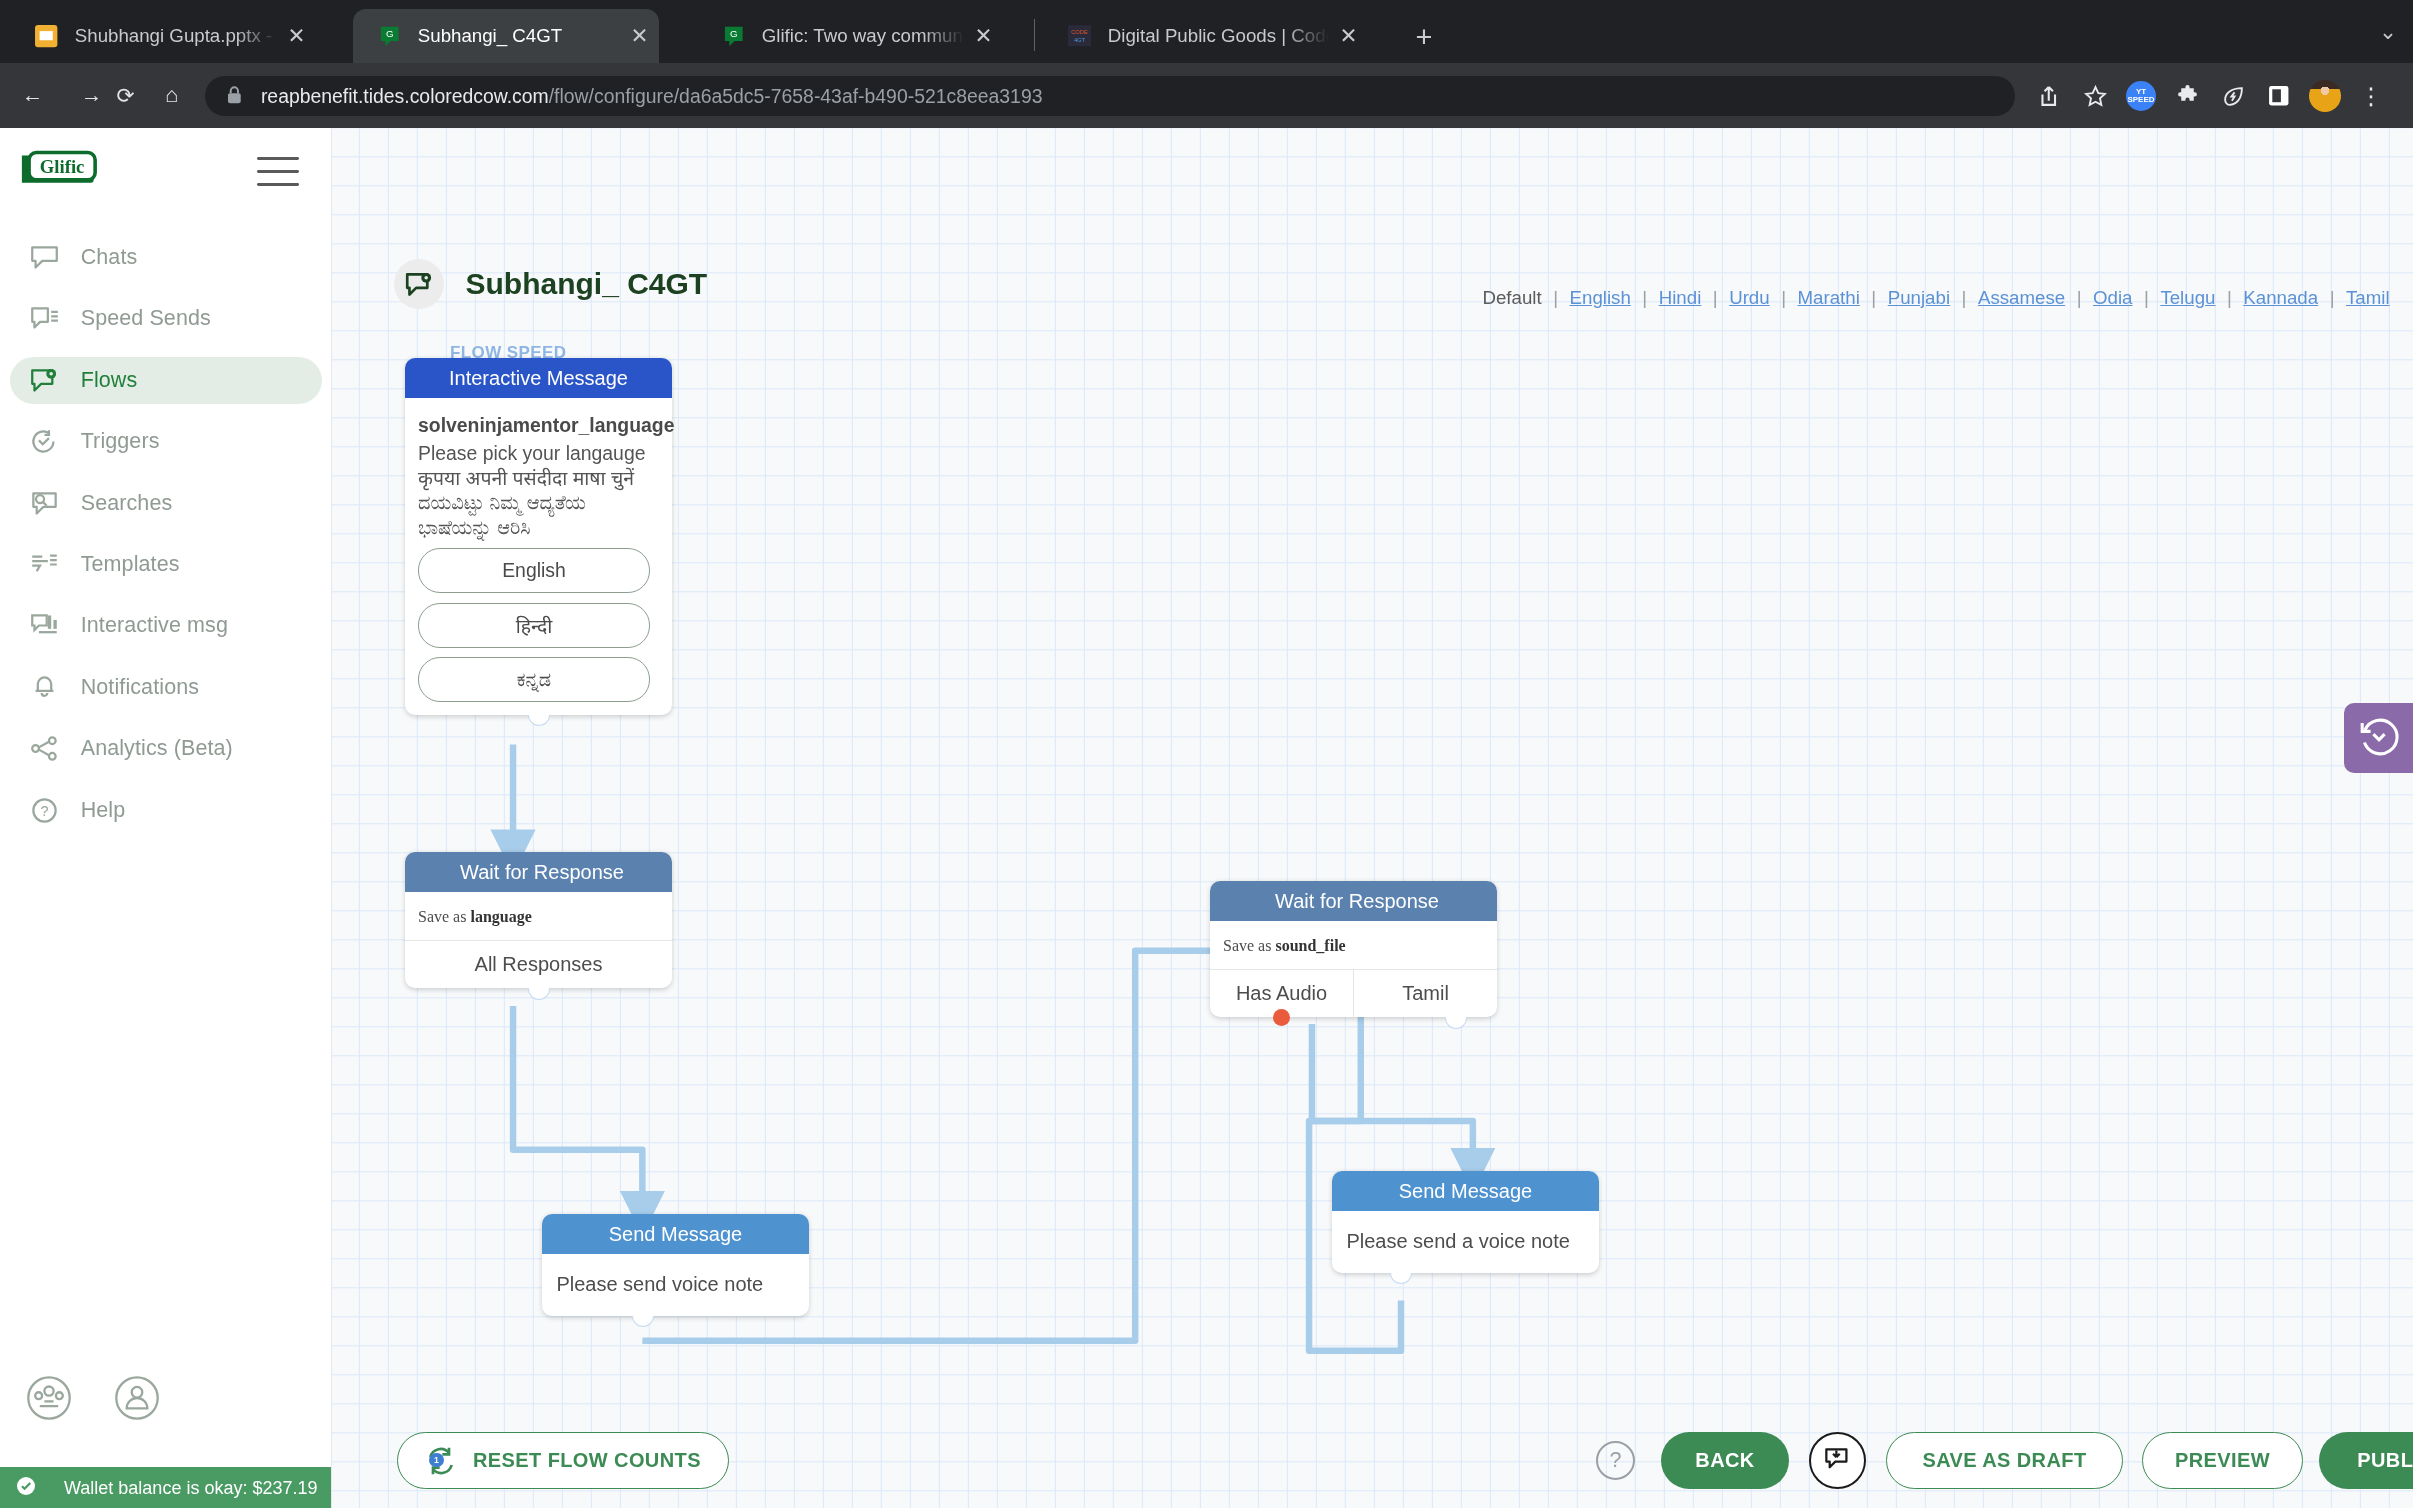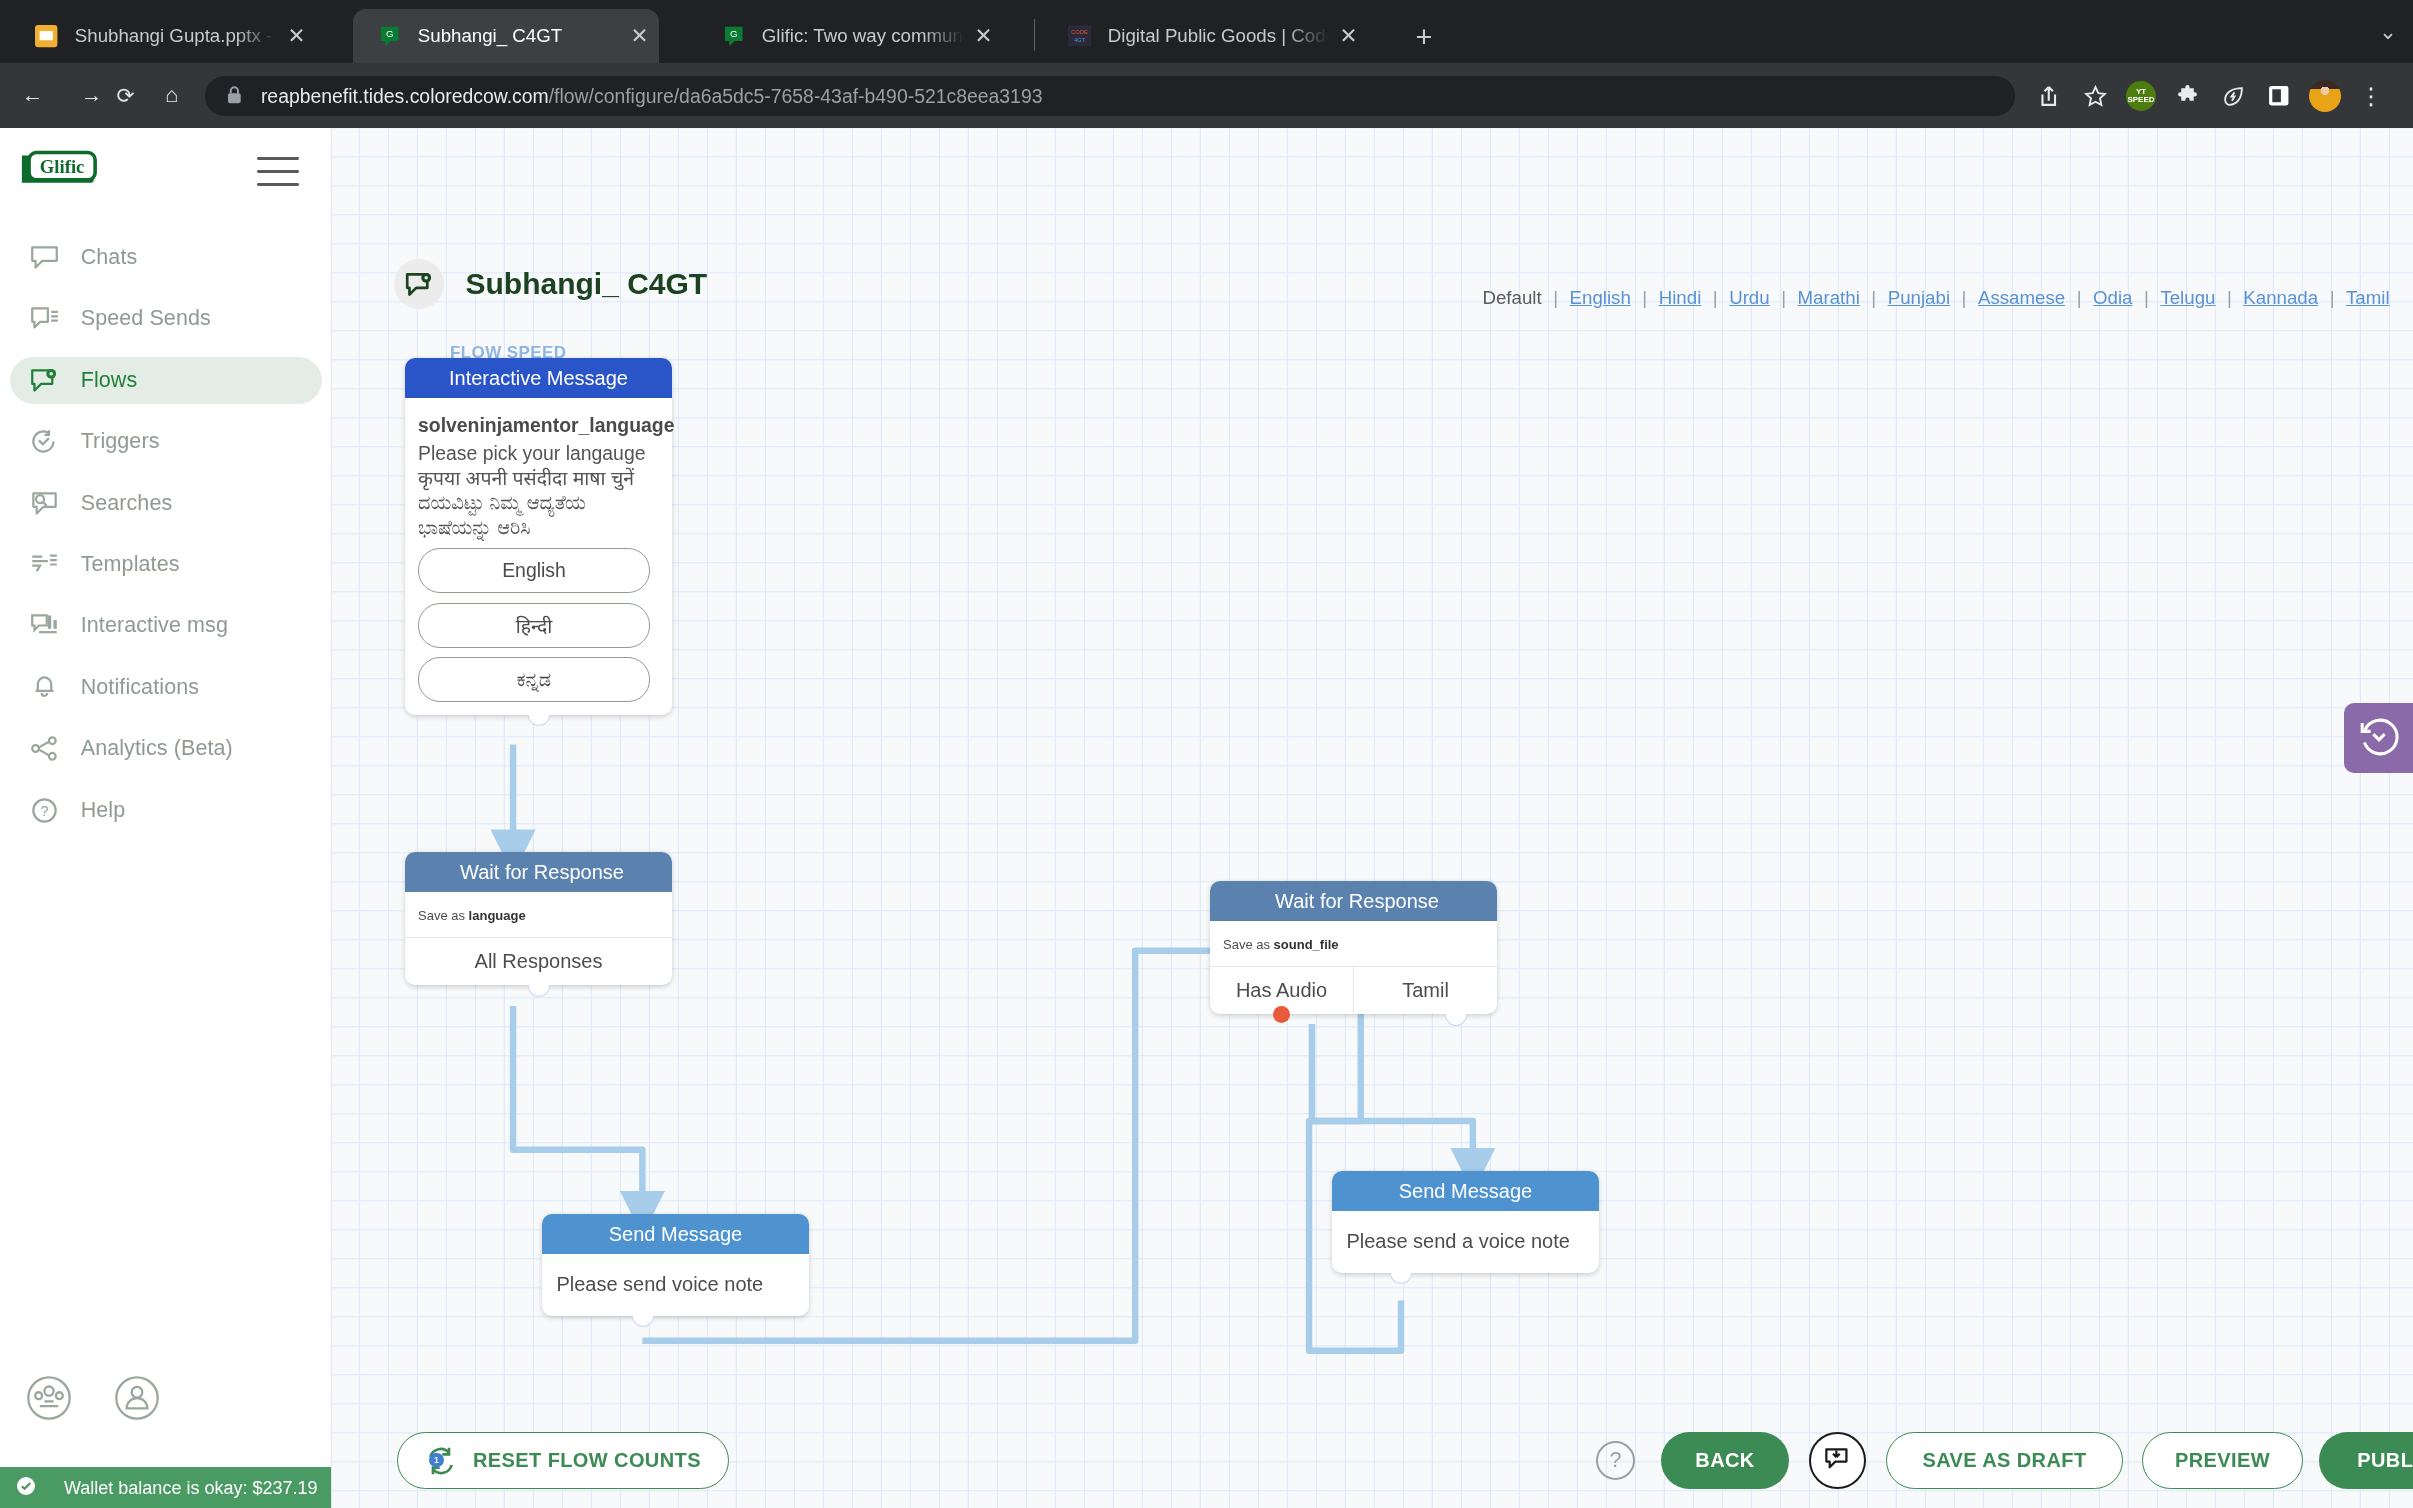--- a/index.html
+++ b/index.html
@@ -42,21 +42,21 @@
   #omnibox {
     position:absolute; left:205px; top:13px; width:1810px; height:40px;
     background:#202124; border-radius:20px; display:flex; align-items:center; padding:0 20px;
   }
   #omnibox .lock { width:21.5px; height:21.5px; flex:0 0 21.5px; }
   #omnibox .url { margin-left:14.4px; font-size:19.4px; color:#e8eaed; white-space:nowrap; }
   #omnibox .url .dim { color:#9aa0a6; }
   #righticons { position:absolute; left:2026px; top:13px; height:40px; display:flex; align-items:center; gap:0; }
   #righticons .ri { width:46px; height:40px; display:flex; align-items:center; justify-content:center; color:#e8eaed; }
   .yt-badge {
-    width:30px;height:30px;border-radius:50%;background:#4d7c0f;color:#fff;font-size:8px;
+    width:30px;height:30px;border-radius:50%;background:#3b82f6;color:#fff;font-size:8px;
     display:flex;align-items:center;justify-content:center;text-align:center;line-height:1.05;font-weight:700;
   }
   .avatar-img {
     width:32px;height:32px;border-radius:50%;
     background:
       radial-gradient(circle at 50% 34%, #f0c9a8 0 16%, transparent 16%),
       linear-gradient(#3a2a22 0 28%, transparent 28%),
       linear-gradient(#e8a317 62%, #e8a317 100%),
       repeating-linear-gradient(0deg,#8d4a33 0 5px,#7a4029 5px 6.5px);
     background-size:100% 100%,100% 100%,100% 100%,100% 100%;
@@ -120,21 +120,21 @@
 
   .flowstart {
     position:absolute; font-size:17px; font-weight:700; color:#8fb6e3; letter-spacing:0.4px;
   }
   .im-title { font-size:19.4px; font-weight:700; color:#4a4a4a; margin-bottom:4.3px; }
   .im-line { font-size:19.4px; color:#545454; line-height:1.26; }
   .im-btn {
     margin-top:9.3px; height:45px; border:1.4px solid #8d9e8f; border-radius:22px;
     display:flex; align-items:center; justify-content:center; font-size:19.4px; color:#4a4a4a;
   }
-  .wait-save { font-size:13px; color:#4d4d4d; padding:16px 2.9px 14.4px 13px; }
+  .wait-save { font-size:16px; color:#4d4d4d; padding:16px 2.9px 14.4px 13px;font-family:Liberation Serif, serif; }
   .wait-save b { color:#333; }
   .wait-cats { display:flex; border-top:0.7px solid #e6e6e6; }
   .wait-cat { flex:1 1 0; height:47px; display:flex; align-items:center; justify-content:center; font-size:20px; color:#4d4d4d; }
   .wait-cat + .wait-cat { border-left:0.7px solid #e6e6e6; }
   .send-text { font-size:20px; color:#4d4d4d; padding:18.7px 14.4px 20px 14.4px; }
 
   .port {
     position:absolute; width:21.5px; height:11.5px; background:#fff; border:1.4px solid #c7dbf1;
     border-radius:0 0 11.5px 11.5px; border-top:none;
   }

